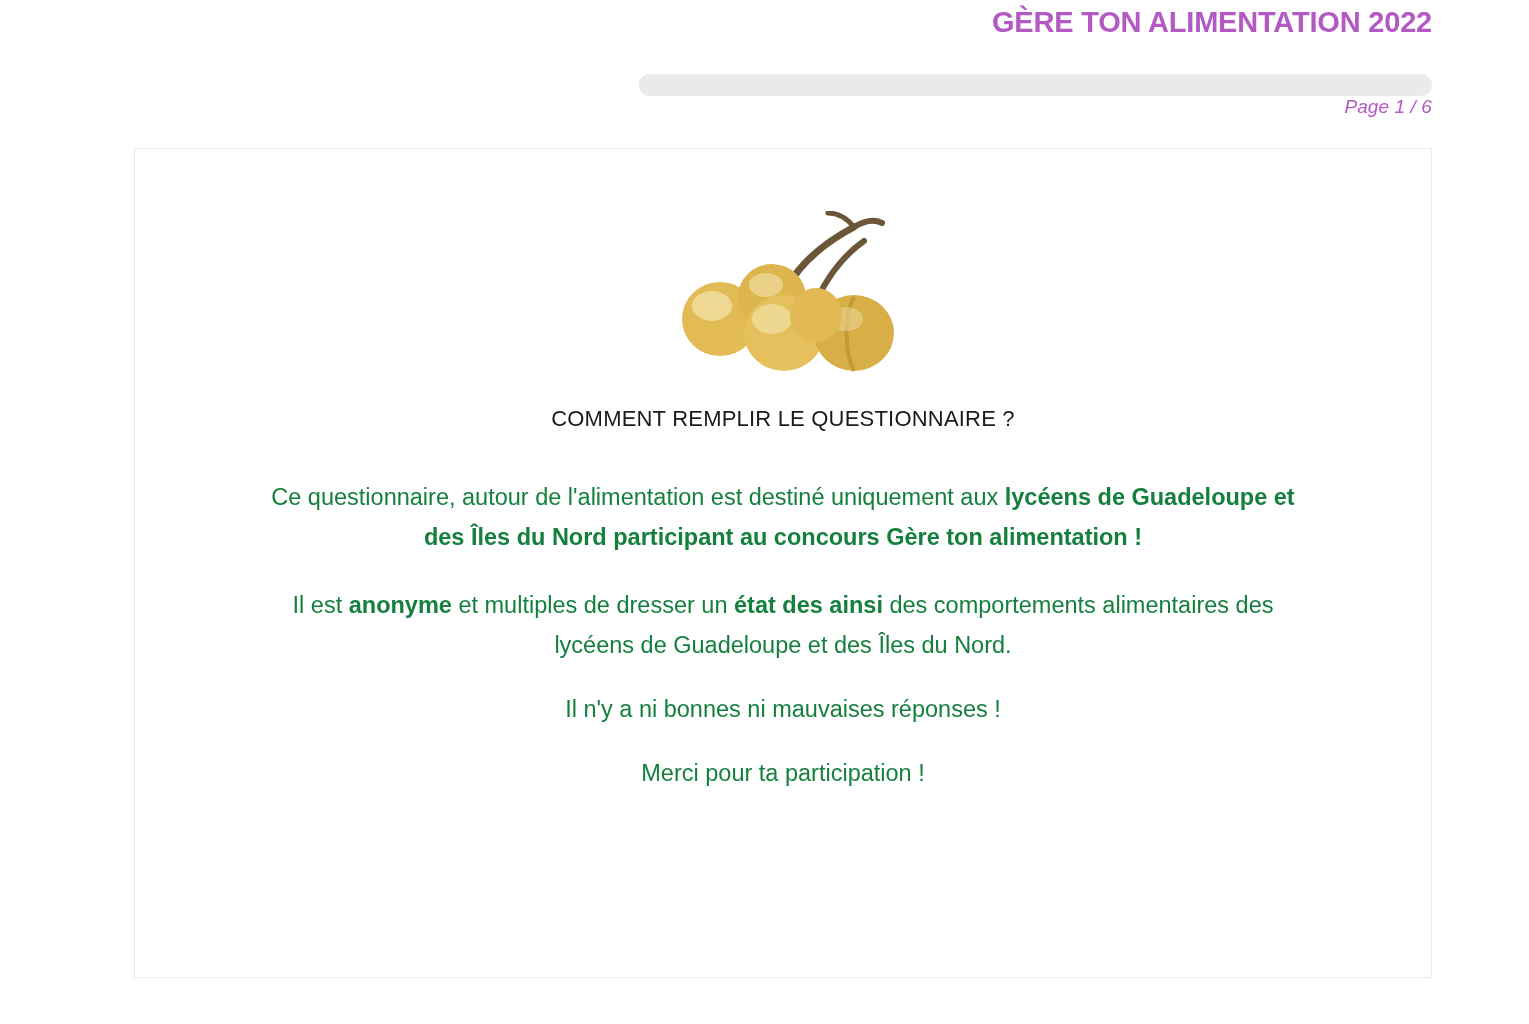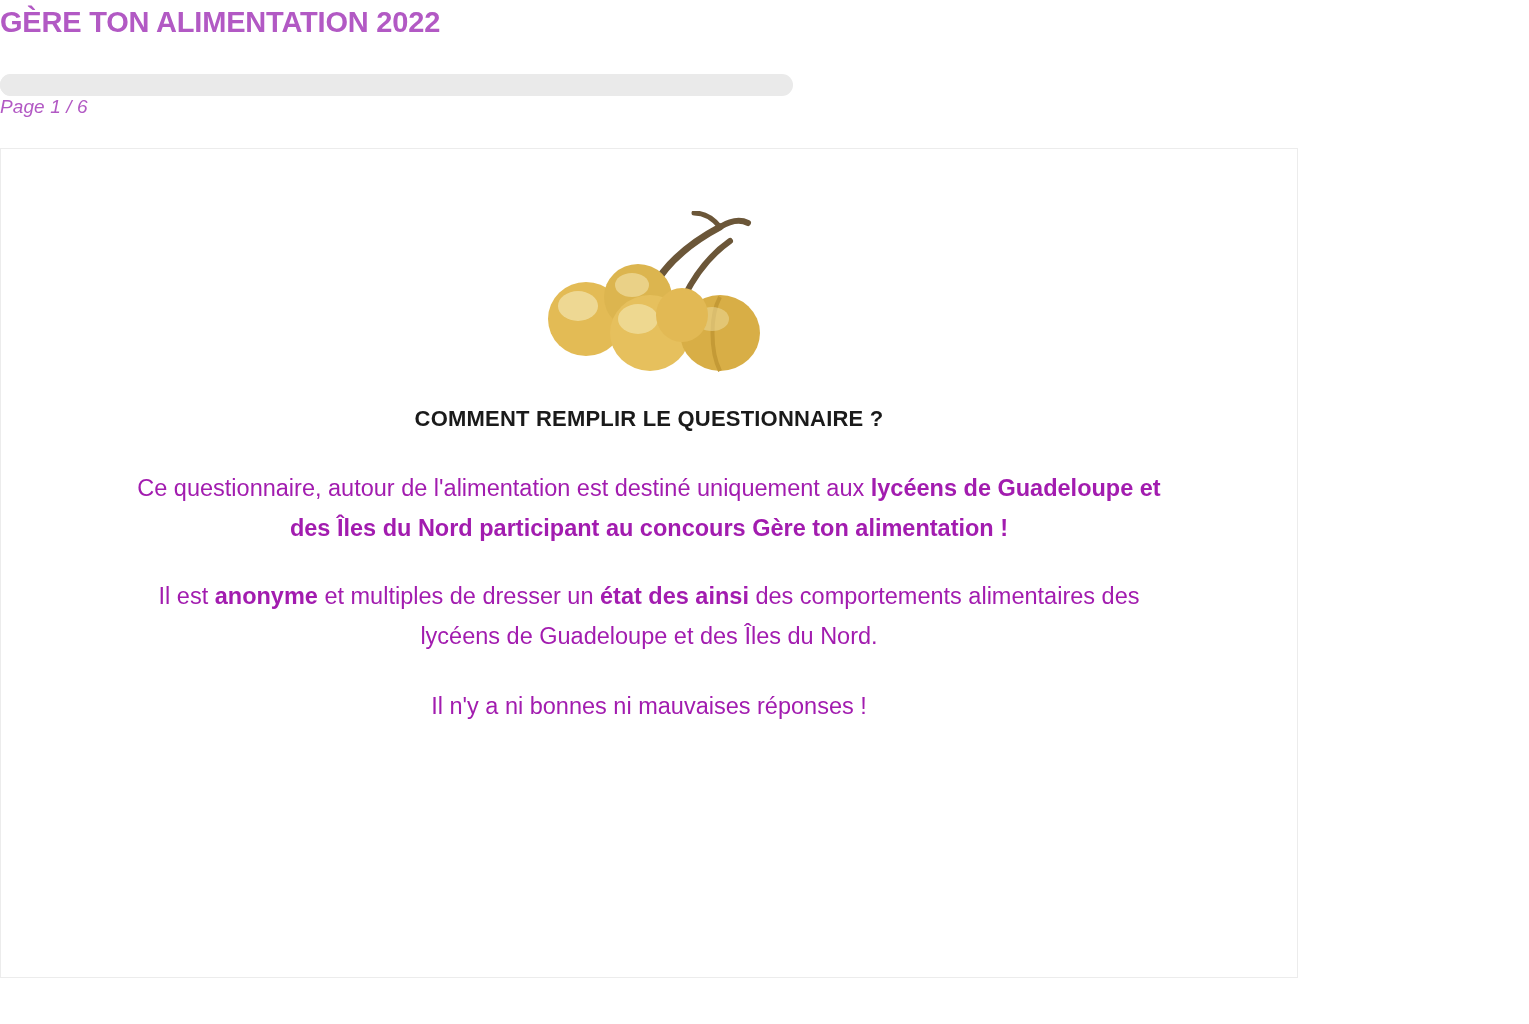--- a/index.html
+++ b/index.html
@@ -9,25 +9,25 @@
   }
   body {
     width: 1529px;
     height: 1024px;
     font-family: "Liberation Sans", sans-serif;
     color: #1c1c1c;
     overflow: hidden;
   }
 
   .page {
-    width: 1270px;
+    width: 1432px;
     min-height: 1024px;
     display: flex;
     flex-direction: column;
-    align-items: flex-start;
+    align-items: flex-end;
     box-sizing: border-box;
   }
 
   
   .survey-title {
     margin: 0;
     padding-top: 2px;
     font-size: 29px;
     line-height: 40px;
     font-weight: bold;
@@ -82,39 +82,39 @@
   .illustration {
     width: 230px;
     height: 165px;
     position: relative;
     margin-bottom: 18px;
   }
   .illustration svg { display: block; }
 
   
   .section-heading {
-    margin: 12px 0 8px 0;
+    margin: 12px 0 17px 0;
     font-size: 22px;
-    font-weight: bold;
+    font-weight: normal;
     color: #1a1a1a;
     text-align: center;
     letter-spacing: 0.2px;
   }
 
   .para {
     margin: 28px 0 0 0;
     font-size: 23.5px;
     line-height: 40px;
     text-align: center;
-    color: #a21caf;
+    color: #15803d;
     max-width: 1100px;
   }
   .para b { font-weight: bold; }
 
-  .para.tight { margin-top: 30px; }
+  .para.tight { margin-top: 24px; }
 </style>
 </head>
 <body>
 
 <div class="page">
 
   <h1 class="survey-title">GÈRE TON ALIMENTATION 2022</h1>
 
   <div class="progress-wrap">
     <div class="progress-fill" style="width: 2%;"></div>
@@ -156,15 +156,18 @@
 
     <p class="para">
       <span>Il est </span><b>anonyme</b><span> et multiples de dresser un </span><b>état des ainsi</b><span> des comportements alimentaires des lycéens de Guadeloupe et des Îles du Nord.</span>
     </p>
 
 
     <p class="para tight">
       <span>Il n'y a ni bonnes ni mauvaises réponses !</span>
     </p>
 
+    <p class="para tight">
+      <span>Merci pour ta participation !</span>
+    </p>
 
   </div>
 </div>
 
 </body></html>

